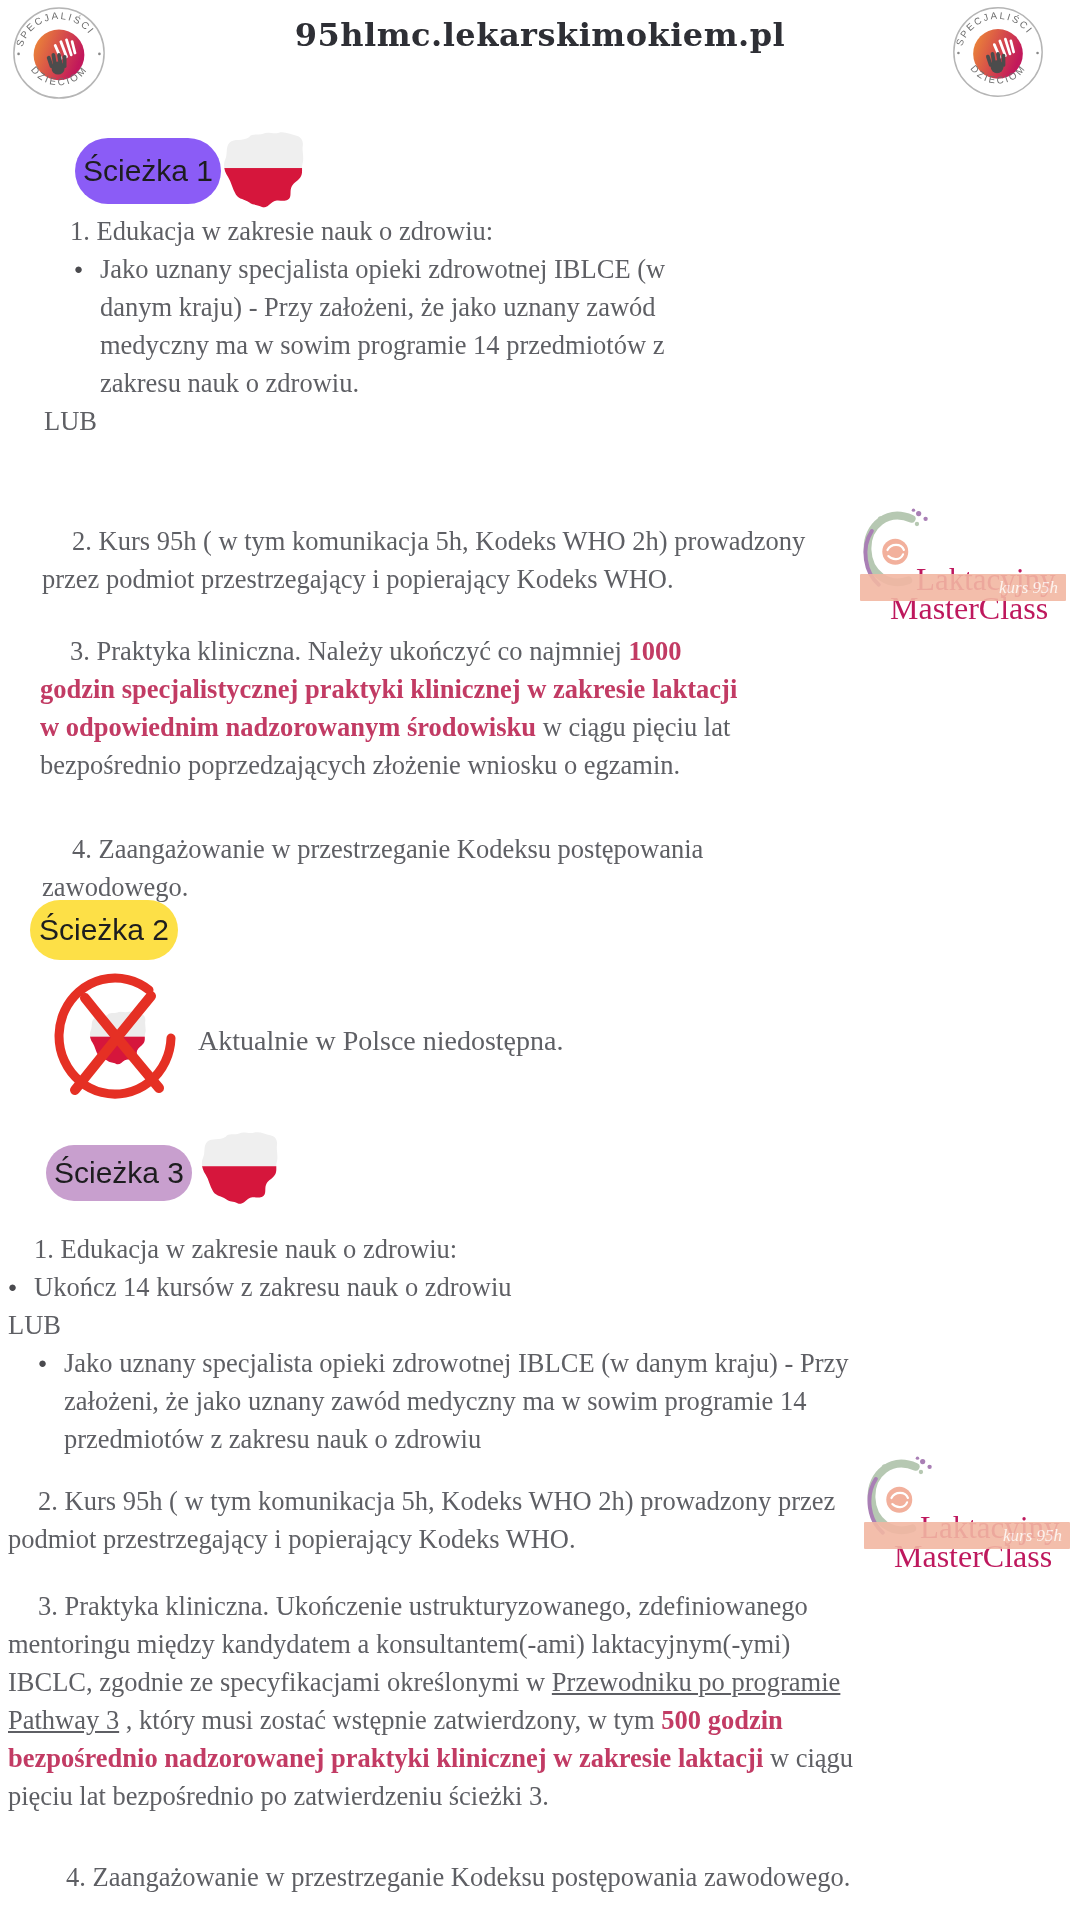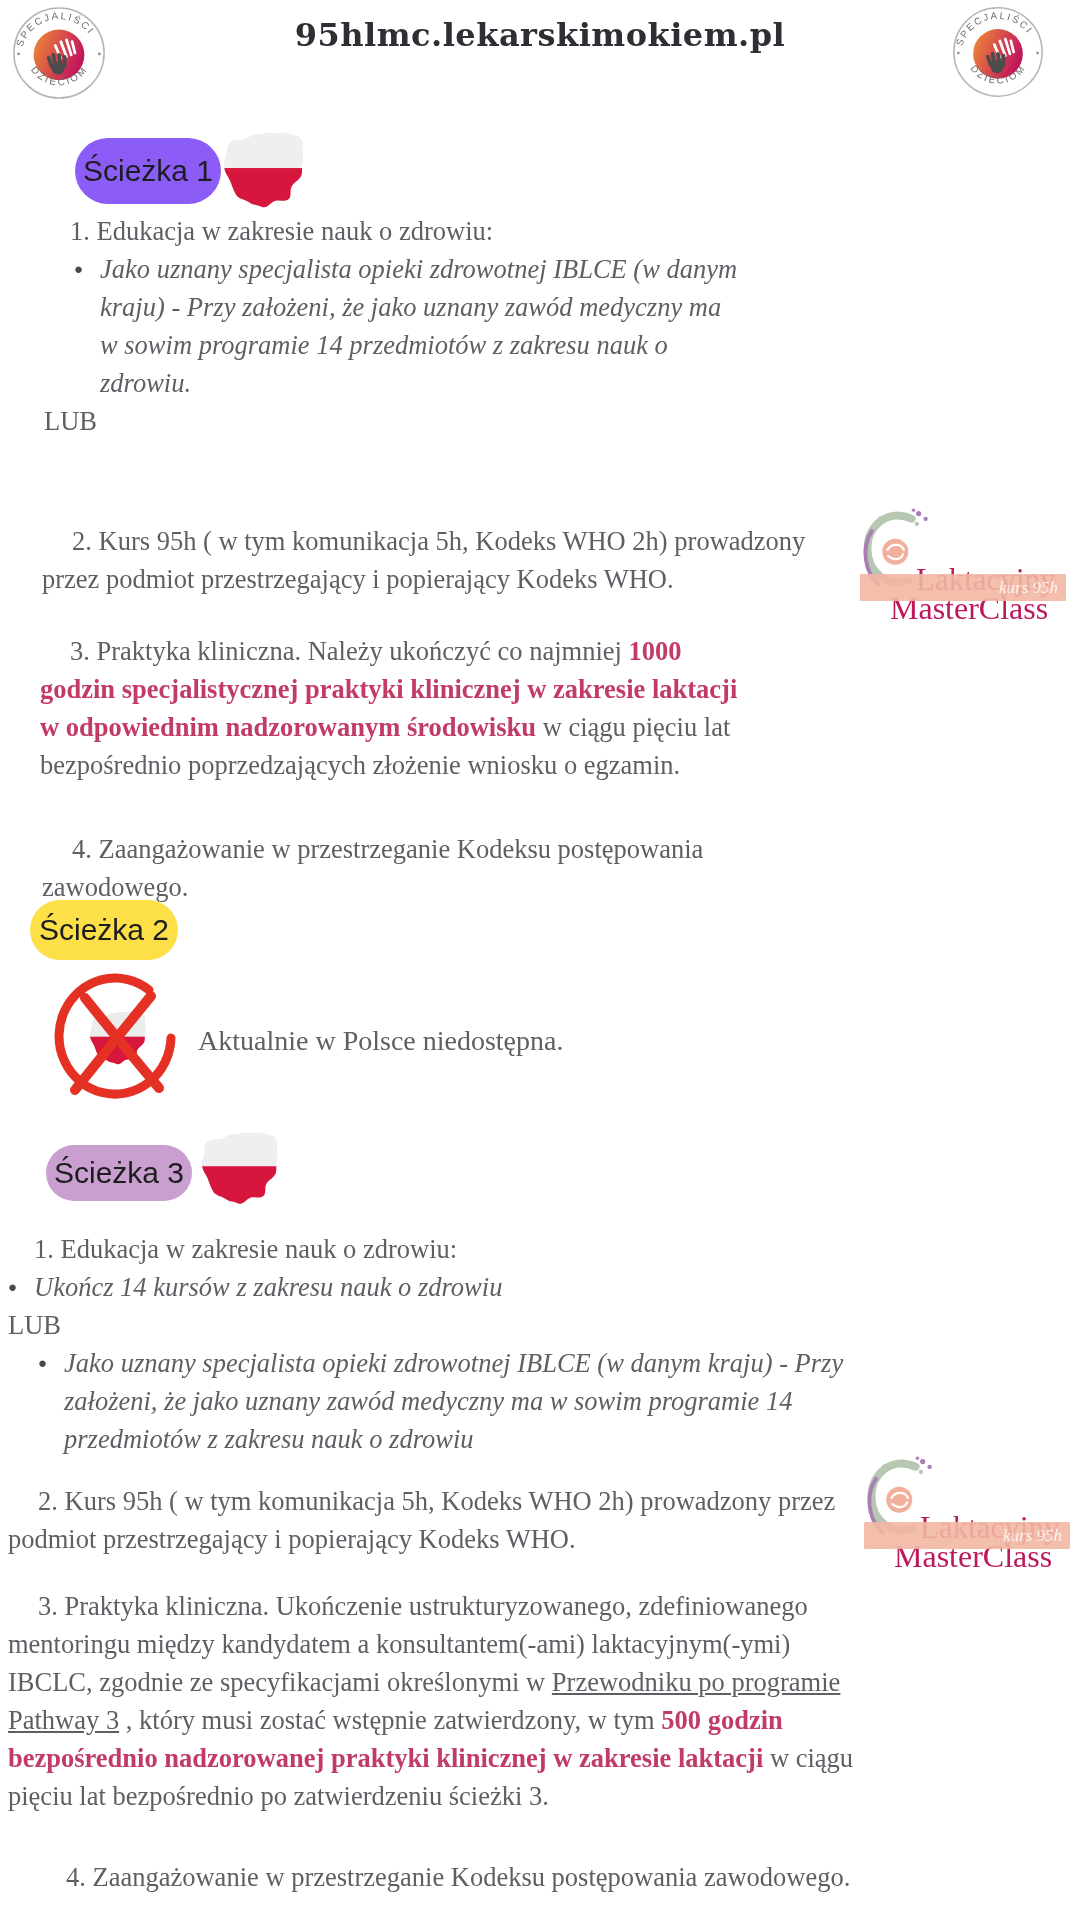--- a/index.html
+++ b/index.html
@@ -35,21 +35,21 @@
 
   
   .txt {
     position:absolute;
     font-size:26.5px; line-height:38px; color:#5e5f64;
   }
   .indent { text-indent:30px; }
   .lub { margin-left:2px; }
   .edu-title { margin-left:28px; }
   ul.blist { list-style:none; }
-  ul.blist li { position:relative; padding-left:28px;font-style:italic; }
+  ul.blist li { position:relative; padding-left:28px; }
   ul.blist li::before {
     content:"●"; position:absolute; left:2px; top:0px;
     font-size:15px; color:#4a4a4e;
   }
   .p1 ul.blist li { margin-left:30px; }
   .p3 ul.blist li.inner { margin-left:30px; }
   .hl { font-weight:700; }
   .link-underline { text-decoration:underline; cursor:pointer; }
 
   

